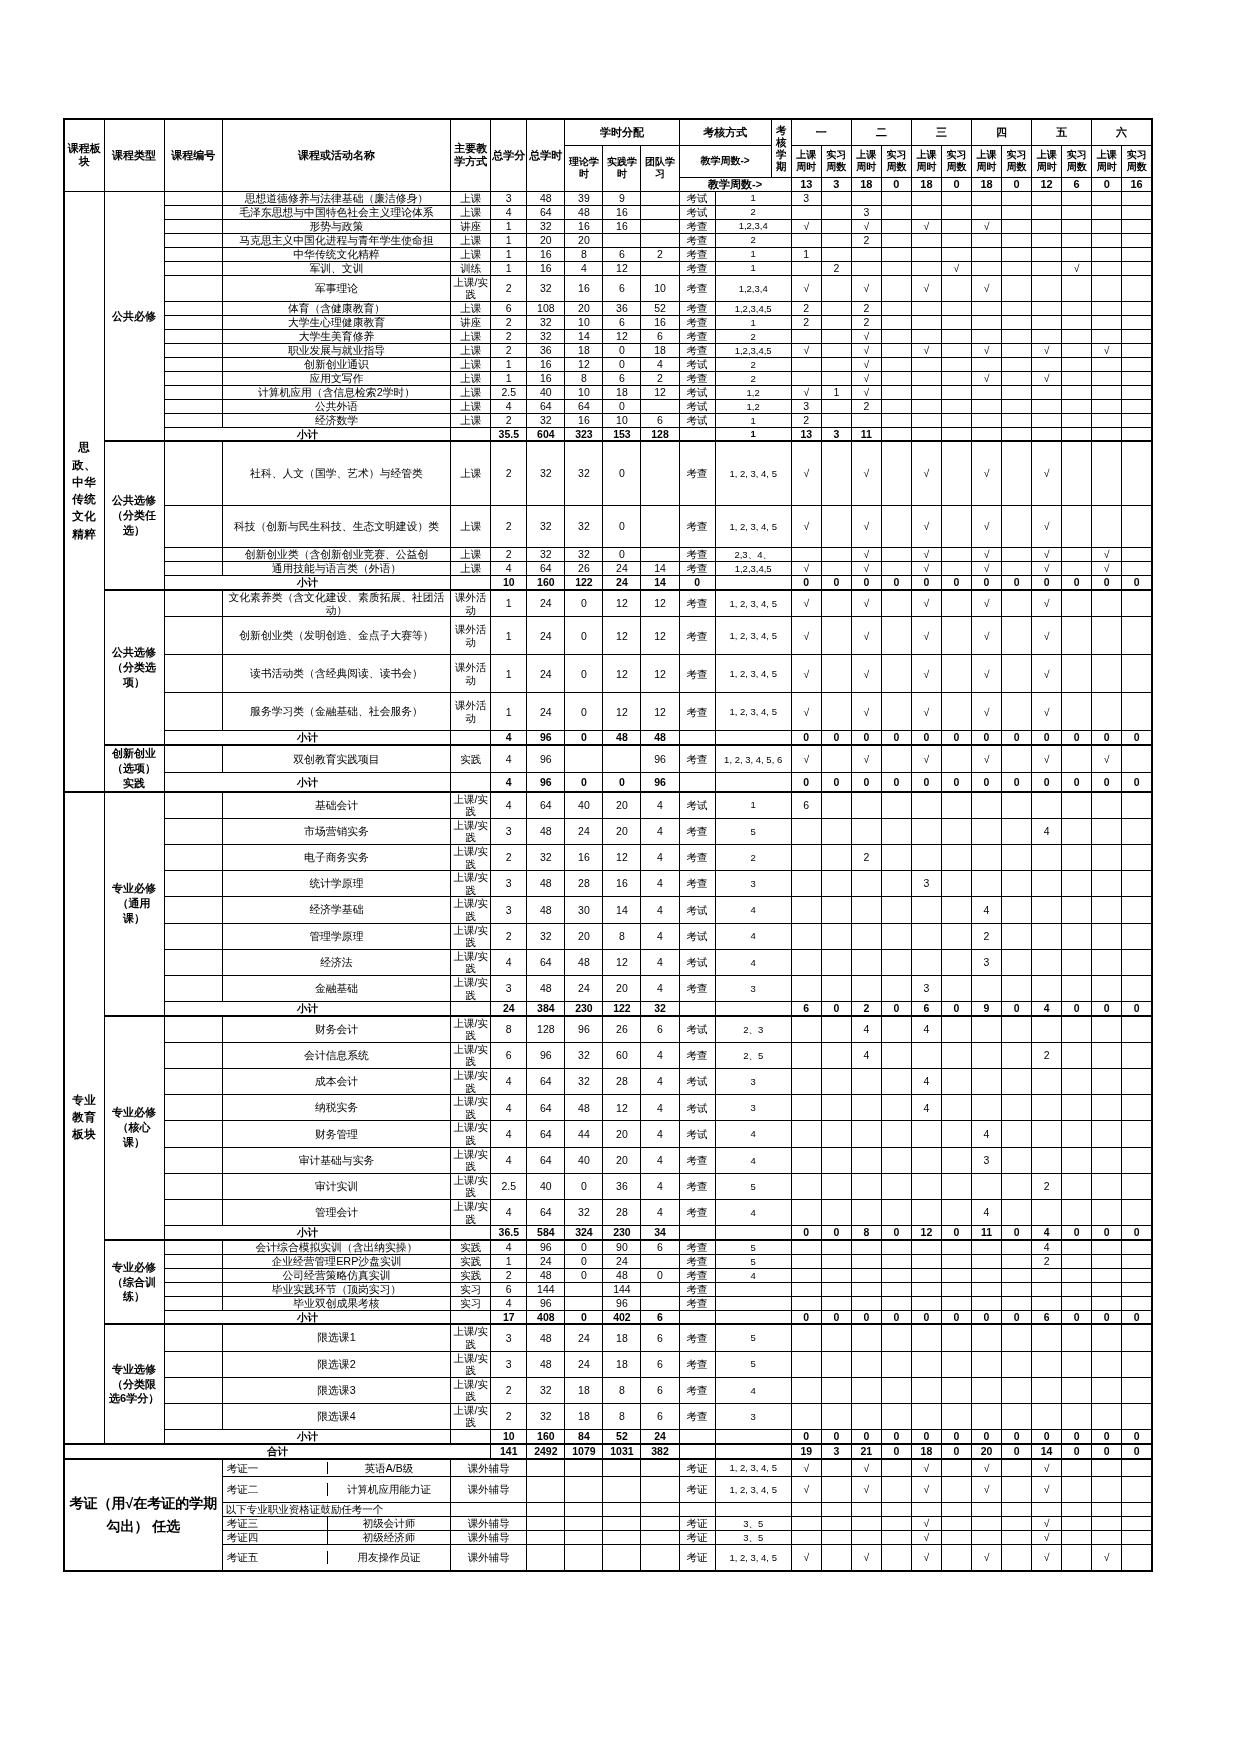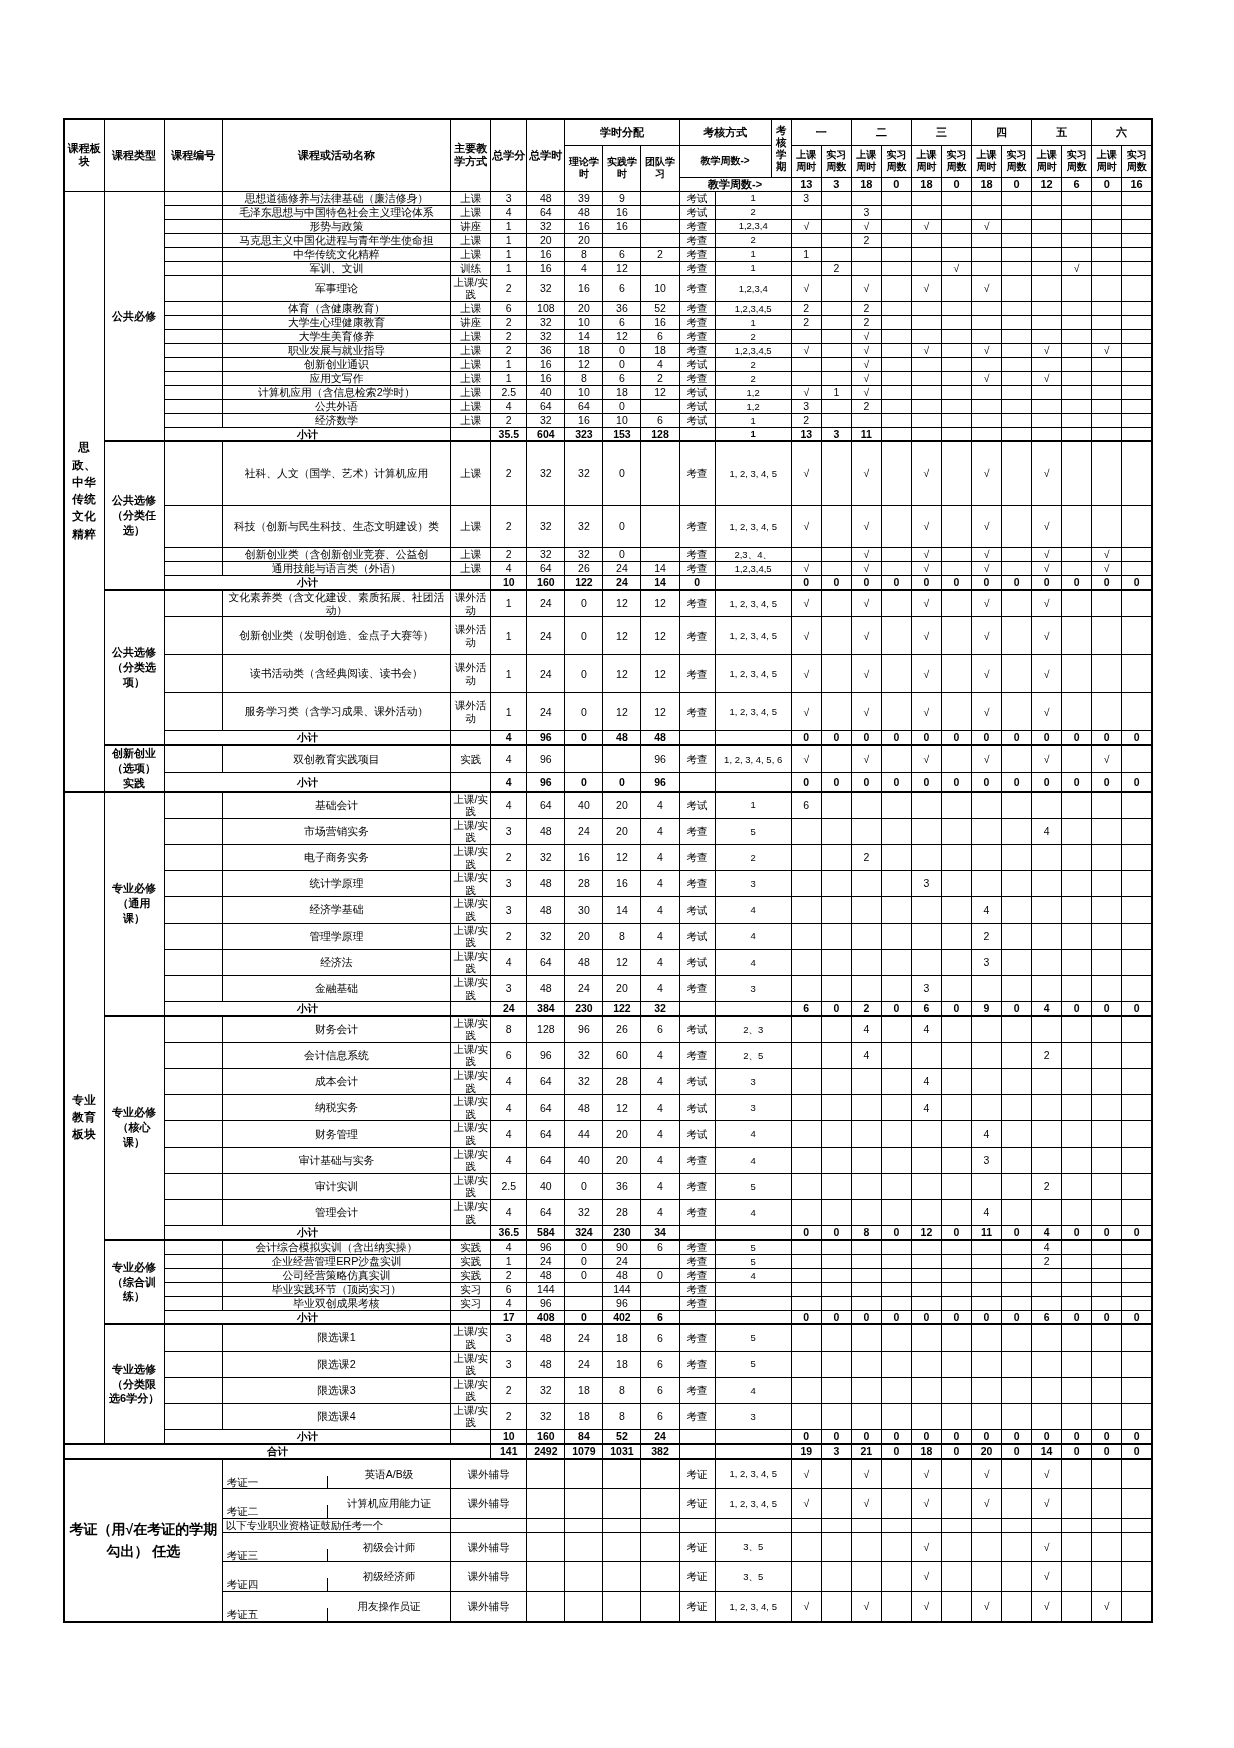--- a/index.html
+++ b/index.html
@@ -13,21 +13,21 @@
   td.nm{font-size:10.8px;}
   td.left{text-align:left;padding-left:3px;}
   .b{font-weight:bold;}
   td.vert{font-weight:bold;font-size:11.5px;line-height:1.5;padding:0 6px;letter-spacing:0.5px;}
   td.typ{font-weight:bold;font-size:11px;padding:0 4px;line-height:1.35;}
   td.es{font-size:9.5px;padding:0;}
   th.vhead{font-size:10.5px;line-height:1.15;padding:0;}
   tr.sec td{border-top:2px solid #000;}
   td.certsplit{padding:0;}
   .csp{display:flex;align-items:stretch;width:100%;}
-  .cid{flex:0 0 100px;border-right:1px solid #000;text-align:left;padding-left:4px;display:flex;align-items:center;margin-top:16px;}
+  .cid{flex:0 0 100px;border-right:1px solid #000;text-align:left;padding-left:4px;display:flex;align-items:center;}
   .cnm{flex:1;display:flex;align-items:center;justify-content:center;text-align:center;padding:0 1px;}
   td.certlabel{font-weight:bold;white-space:pre-line;font-size:14px;line-height:1.6;word-break:keep-all;}
 </style>
 </head>
 <body>
 
 <div class="sheet">
   <table id="tbl">
       <colgroup>
         <col style="width: 40px;">
@@ -515,21 +515,21 @@
           <td class="b"></td>
           <td class="b"></td>
           <td class="b"></td>
           <td class="b"></td>
           <td class="b"></td>
           <td class="b"></td>
         </tr>
         <tr class="sec" style="height: 64px;">
           <td rowspan="5" class="typ">公共选修（分类任选）</td>
           <td></td>
-          <td class="nm">社科、人文（国学、艺术）计算机应用</td>
+          <td class="nm">社科、人文（国学、艺术）与经管类</td>
           <td>上课</td>
           <td>2</td>
           <td>32</td>
           <td>32</td>
           <td>0</td>
           <td></td>
           <td>考查</td>
           <td colspan="2" class="es">1, 2, 3, 4, 5</td>
           <td>√</td>
           <td></td>
@@ -707,21 +707,21 @@
           <td></td>
           <td>√</td>
           <td></td>
           <td>√</td>
           <td></td>
           <td></td>
           <td></td>
         </tr>
         <tr style="height: 38px;">
           <td></td>
-          <td class="nm">服务学习类（含学习成果、课外活动）</td>
+          <td class="nm">服务学习类（金融基础、社会服务）</td>
           <td>课外活动</td>
           <td>1</td>
           <td>24</td>
           <td>0</td>
           <td>12</td>
           <td>12</td>
           <td>考查</td>
           <td colspan="2" class="es">1, 2, 3, 4, 5</td>
           <td>√</td>
           <td></td>

